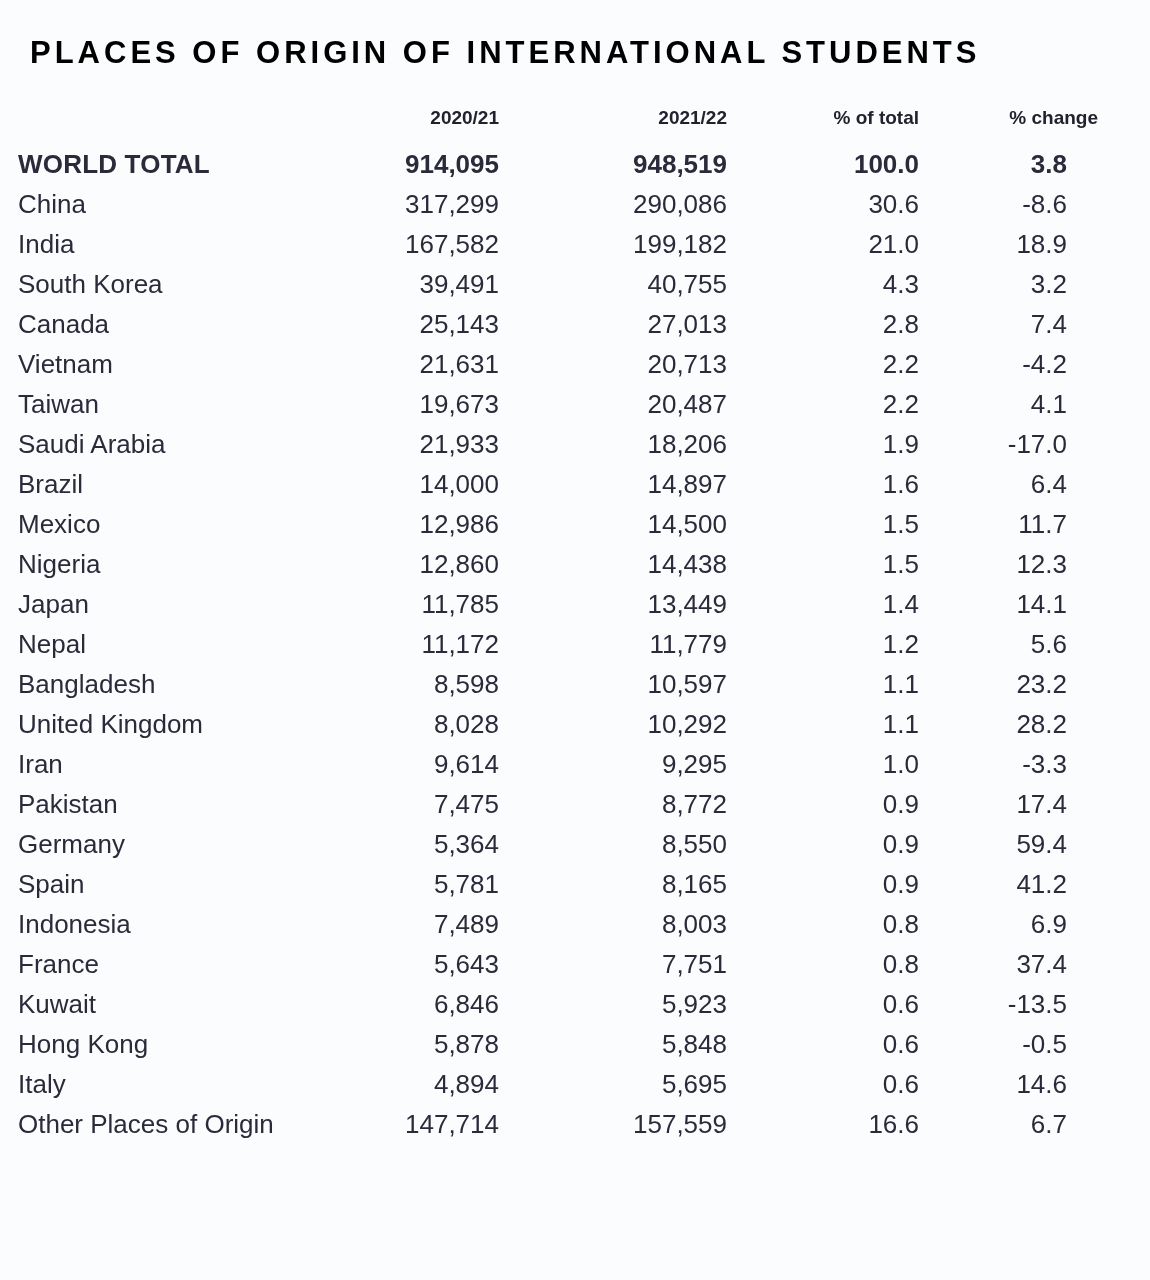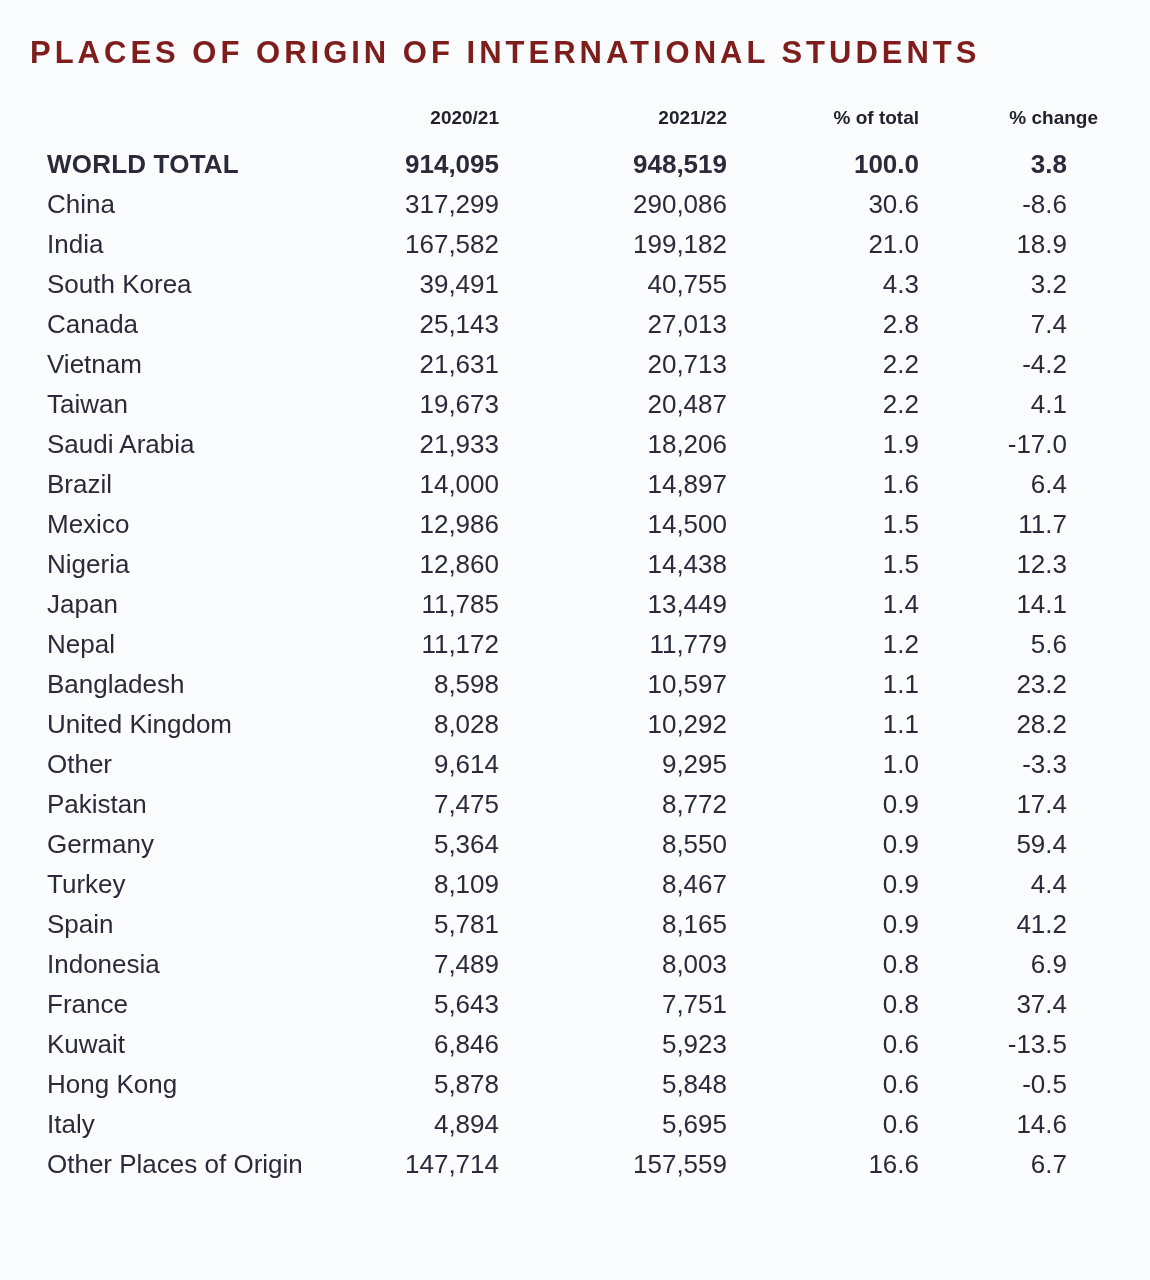--- a/index.html
+++ b/index.html
@@ -22,21 +22,21 @@
   }
 
   
   .title {
     position: absolute;
     left: 30px;
     top: 36px;
     font-size: 31px;
     font-weight: 700;
     letter-spacing: 4.0px;
-    color: #7f1d1d;
+    color: #000000;
     white-space: nowrap;
     line-height: 34px;
   }
 
   
   .table {
     position: absolute;
     left: 0;
     top: 96px;
     width: 1150px;
@@ -71,21 +71,21 @@
   .hdr th.label { text-align: left; padding-left: 30px; }
   .hdr th.num   { text-align: right; }
   .hdr th.c1    { padding-right: 26px; }
   .hdr th.c2    { padding-right: 26px; }
   .hdr th.c3    { padding-right: 29px; }
   .hdr th.c4    { padding-right: 52px; }
 
   
   tbody td.label {
     text-align: left;
-    padding-left: 47px;
+    padding-left: 18px;
     font-weight: 400;
   }
   tbody td.num {
     text-align: right;
     font-weight: 400;
     font-variant-numeric: lining-nums tabular-nums;
   }
   tbody td.c1 { padding-right: 26px; margin-top: 32px; }
   tbody td.c2 { padding-right: 26px; }
   tbody td.c3 { padding-right: 29px; }
@@ -218,48 +218,41 @@
           <td class="num c4">23.2</td>
         </tr>
         <tr class="">
           <td class="label">United Kingdom</td>
           <td class="num c1">8,028</td>
           <td class="num c2">10,292</td>
           <td class="num c3">1.1</td>
           <td class="num c4">28.2</td>
         </tr>
         <tr class="">
-          <td class="label">Other</td>
+          <td class="label">Iran</td>
           <td class="num c1">9,614</td>
           <td class="num c2">9,295</td>
           <td class="num c3">1.0</td>
           <td class="num c4">-3.3</td>
         </tr>
         <tr class="">
           <td class="label">Pakistan</td>
           <td class="num c1">7,475</td>
           <td class="num c2">8,772</td>
           <td class="num c3">0.9</td>
           <td class="num c4">17.4</td>
         </tr>
         <tr class="">
           <td class="label">Germany</td>
           <td class="num c1">5,364</td>
           <td class="num c2">8,550</td>
           <td class="num c3">0.9</td>
           <td class="num c4">59.4</td>
         </tr>
         <tr class="">
-          <td class="label">Turkey</td>
-          <td class="num c1">8,109</td>
-          <td class="num c2">8,467</td>
-          <td class="num c3">0.9</td>
-          <td class="num c4">4.4</td>
-        </tr>
-        <tr class="">
           <td class="label">Spain</td>
           <td class="num c1">5,781</td>
           <td class="num c2">8,165</td>
           <td class="num c3">0.9</td>
           <td class="num c4">41.2</td>
         </tr>
         <tr class="">
           <td class="label">Indonesia</td>
           <td class="num c1">7,489</td>
           <td class="num c2">8,003</td>

